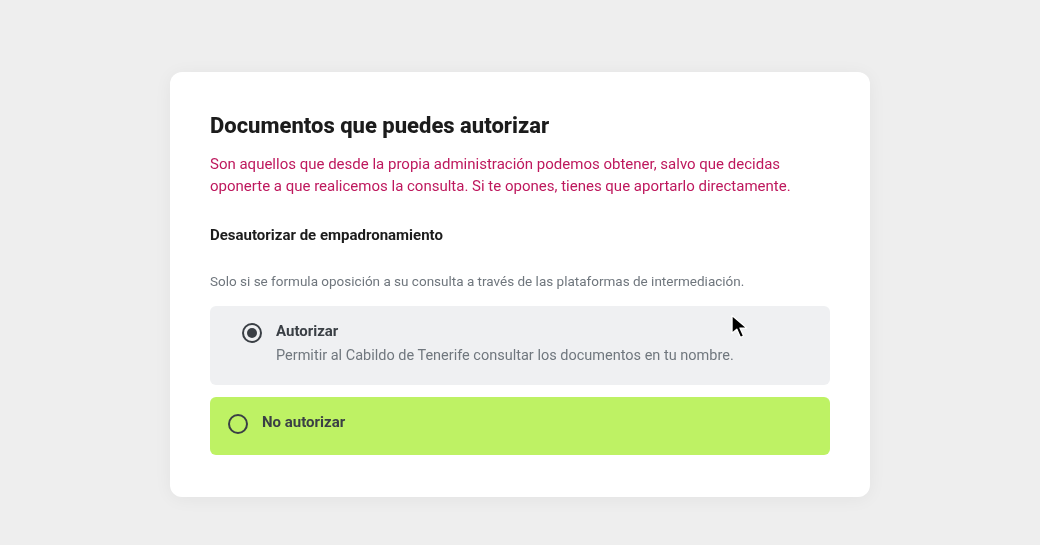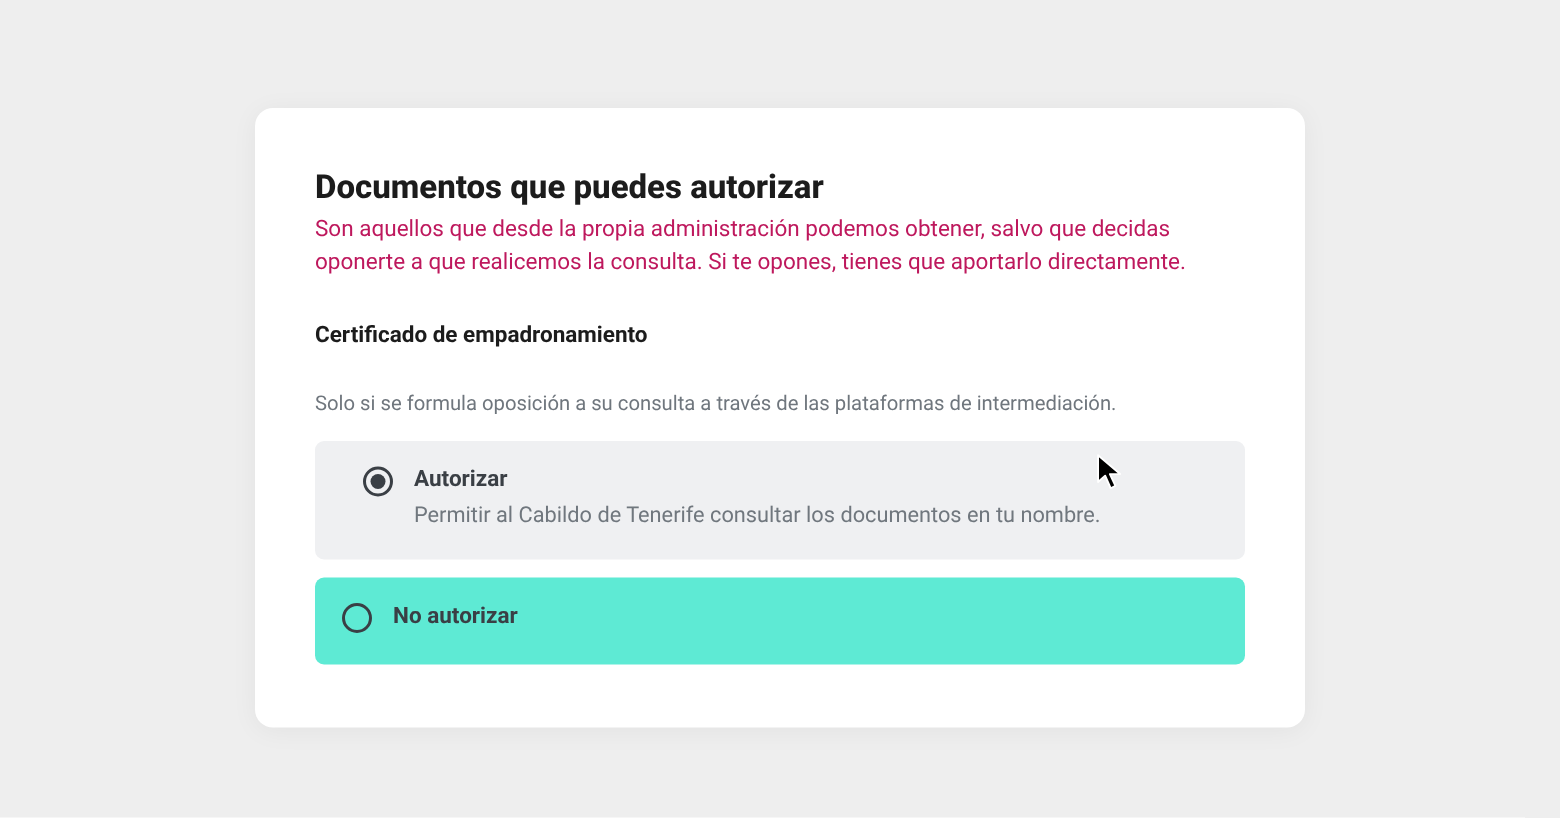--- a/index.html
+++ b/index.html
@@ -18,21 +18,21 @@
       background: #ffffff;
       border-radius: 12px;
       box-shadow: 0 2px 18px rgba(0,0,0,0.05);
       padding: 40px 40px 30px 40px;
     }
     .card-title {
       font-size: 22px;
       font-weight: 800;
       color: #1c1c1c;
       line-height: 1.3;
-      margin-bottom: 0;
+      margin-bottom: 12px;
     }
     .card-desc {
       font-size: 15px;
       color: #be185d;
       line-height: 1.5;
       margin-bottom: 28px;
     }
     .section-title {
       font-size: 15px;
       font-weight: 700;
@@ -42,21 +42,21 @@
     .section-note {
       font-size: 13.5px;
       color: #6f767d;
       line-height: 1.4;
       margin-bottom: 16px;
       margin-top: 28px;
     }
     .radio-option {
       display: flex;
       align-items: flex-start;
-      background: #5eead4;
+      background: #bef264;
       border-radius: 6px;
       padding: 16px 18px 18px 18px;
       margin-bottom: 12px;
       cursor: pointer;
       position: relative;
     }
     .radio-option.hovered {
       background: #eff0f2;
       padding-left: 32px;
     }
@@ -100,21 +100,21 @@
       pointer-events: none;
     }
   </style>
 </head>
 <body>
 
 <div class="card">
   <h1 class="card-title">Documentos que puedes autorizar</h1>
   <p class="card-desc">Son aquellos que desde la propia administración podemos obtener, salvo que decidas oponerte a que realicemos la consulta. Si te opones, tienes que aportarlo directamente.</p>
 
-  <h2 class="section-title">Certificado de empadronamiento</h2>
+  <h2 class="section-title">Desautorizar de empadronamiento</h2>
   <p class="section-note">Solo si se formula oposición a su consulta a través de las plataformas de intermediación.</p>
 
   <div class="radio-option hovered">
     <span class="radio-circle selected"></span>
     <div class="radio-texts">
       <div class="radio-label">Autorizar</div>
       <div class="radio-desc">Permitir al Cabildo de Tenerife consultar los documentos en tu nombre.</div>
     </div>
     <span class="cursor">
       <svg width="21" height="26" viewBox="0 0 20 24">

